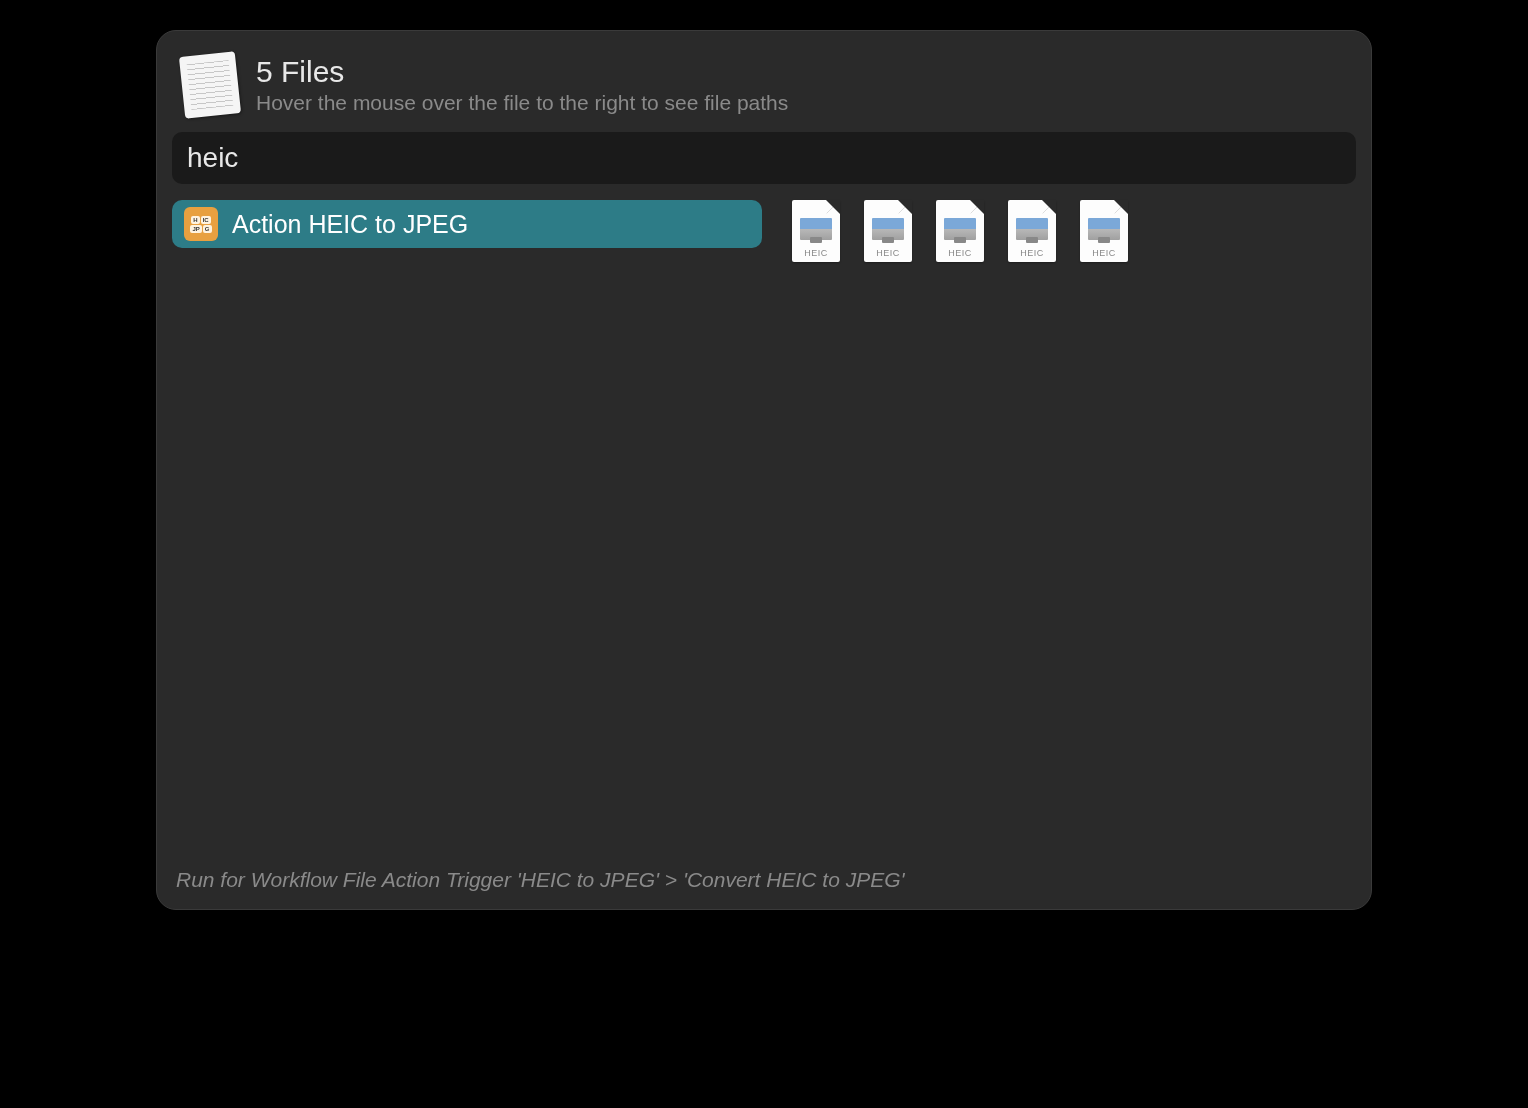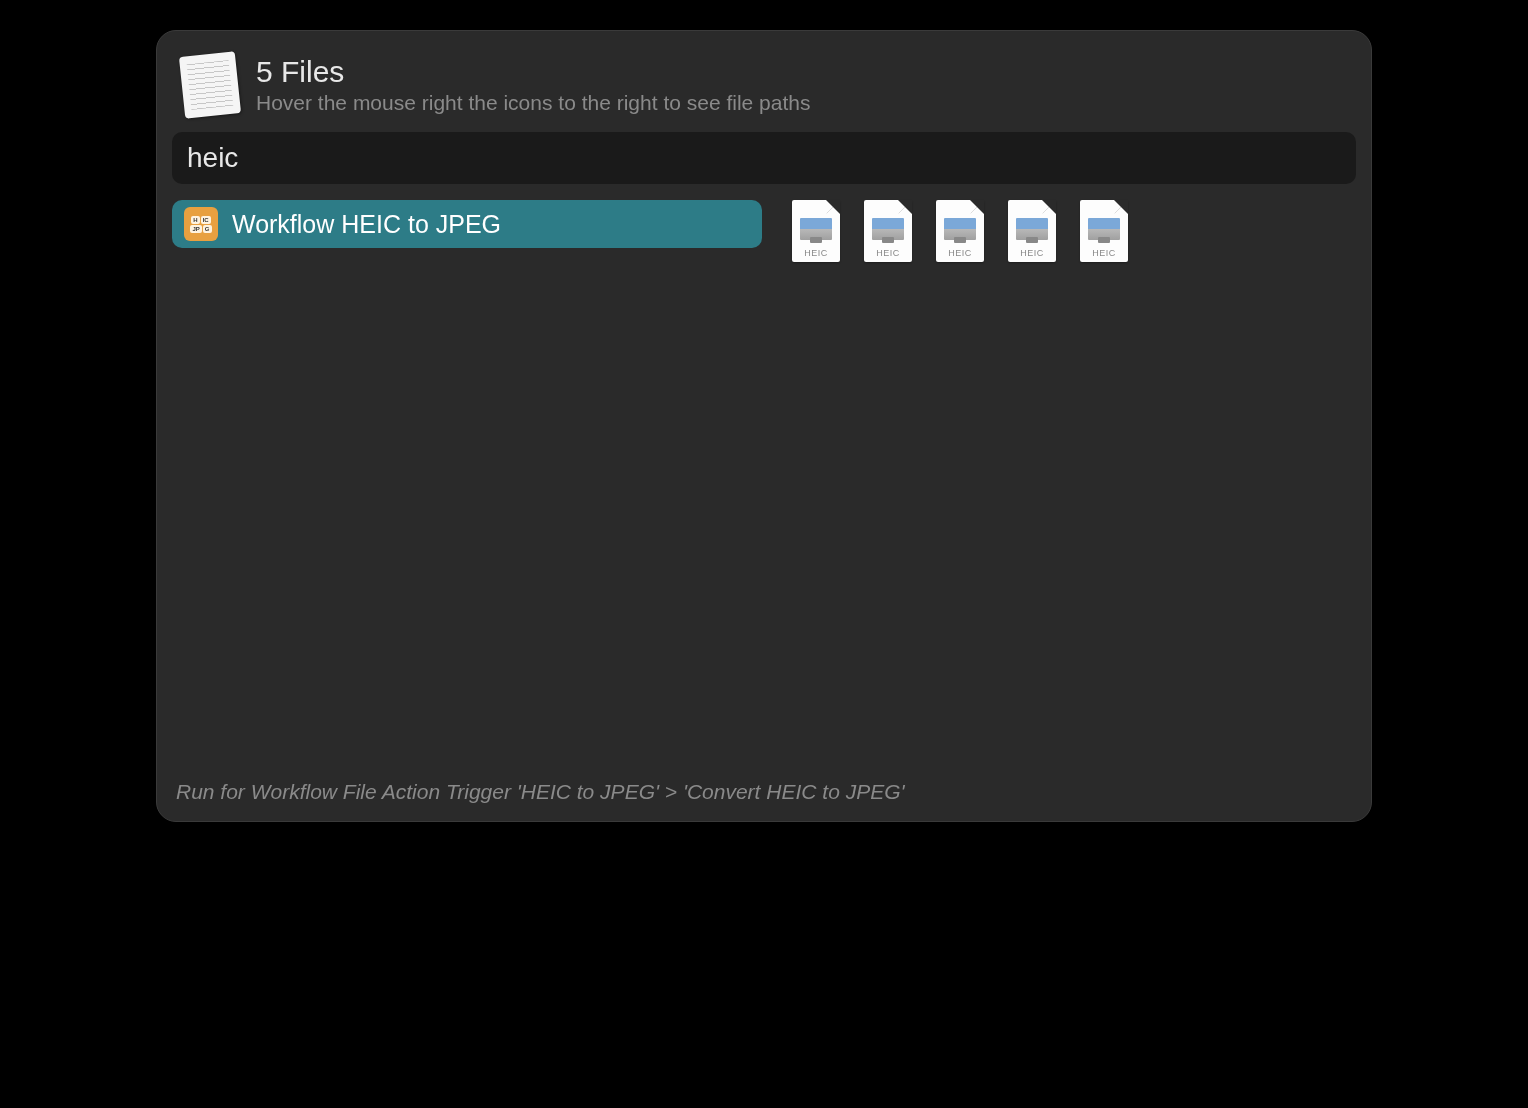--- a/index.html
+++ b/index.html
@@ -12,21 +12,21 @@
       width: 1528px;
       height: 1108px;
       font-family: -apple-system, BlinkMacSystemFont, "Segoe UI", Helvetica, Arial, sans-serif;
       display: flex;
       align-items: flex-start;
       justify-content: center;
       padding-top: 30px;
     }
     .window {
       width: 1216px;
-      height: 792px;
+      height: 880px;
       background: #2a2a2a;
       border-radius: 20px;
       padding: 15px;
       display: flex;
       flex-direction: column;
       border: 1px solid #3a3a3a;
     }
     .header {
       display: flex;
       align-items: center;
@@ -211,41 +211,41 @@
     }
   </style>
 </head>
 <body>
 
 <div class="window">
   <div class="header">
     <div class="doc-icon"></div>
     <div class="header-text">
       <div class="title">5 Files</div>
-      <div class="subtitle">Hover the mouse right the icons to the right to see file paths</div>
+      <div class="subtitle">Hover the mouse over the file to the right to see file paths</div>
     </div>
   </div>
 
   <div class="search-box">
     <input class="search-input" type="text" value="heic" style="">
   </div>
 
   <div class="content-row">
     <div class="action-item">
       <div class="action-icon">
         <div class="action-icon-row">
           <span class="action-icon-cell">H</span>
           <span class="action-icon-cell">IC</span>
         </div>
         <div class="action-icon-row">
           <span class="action-icon-cell">JP</span>
           <span class="action-icon-cell">G</span>
         </div>
       </div>
-      <div class="action-label">Workflow HEIC to JPEG</div>
+      <div class="action-label">Action HEIC to JPEG</div>
     </div>
 
     <div class="file-icons">
       <div class="file-icon">
         <div class="file-preview"></div>
         <div class="file-label">HEIC</div>
       </div>
       <div class="file-icon">
         <div class="file-preview"></div>
         <div class="file-label">HEIC</div>

